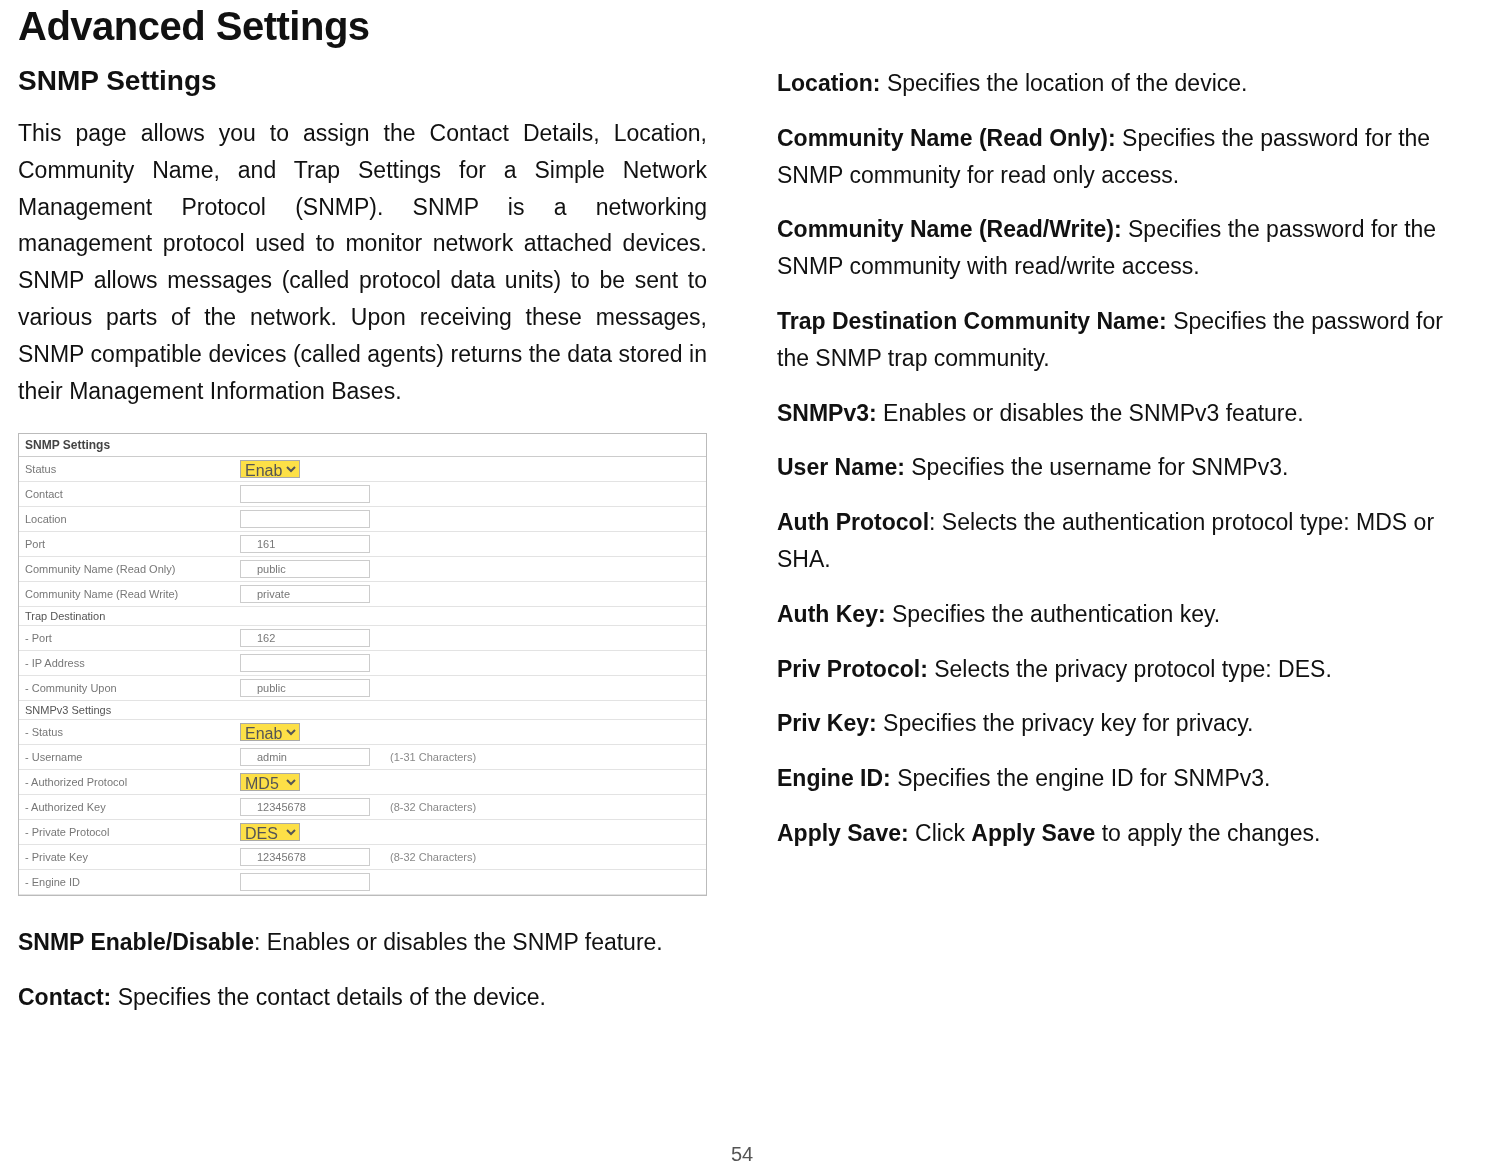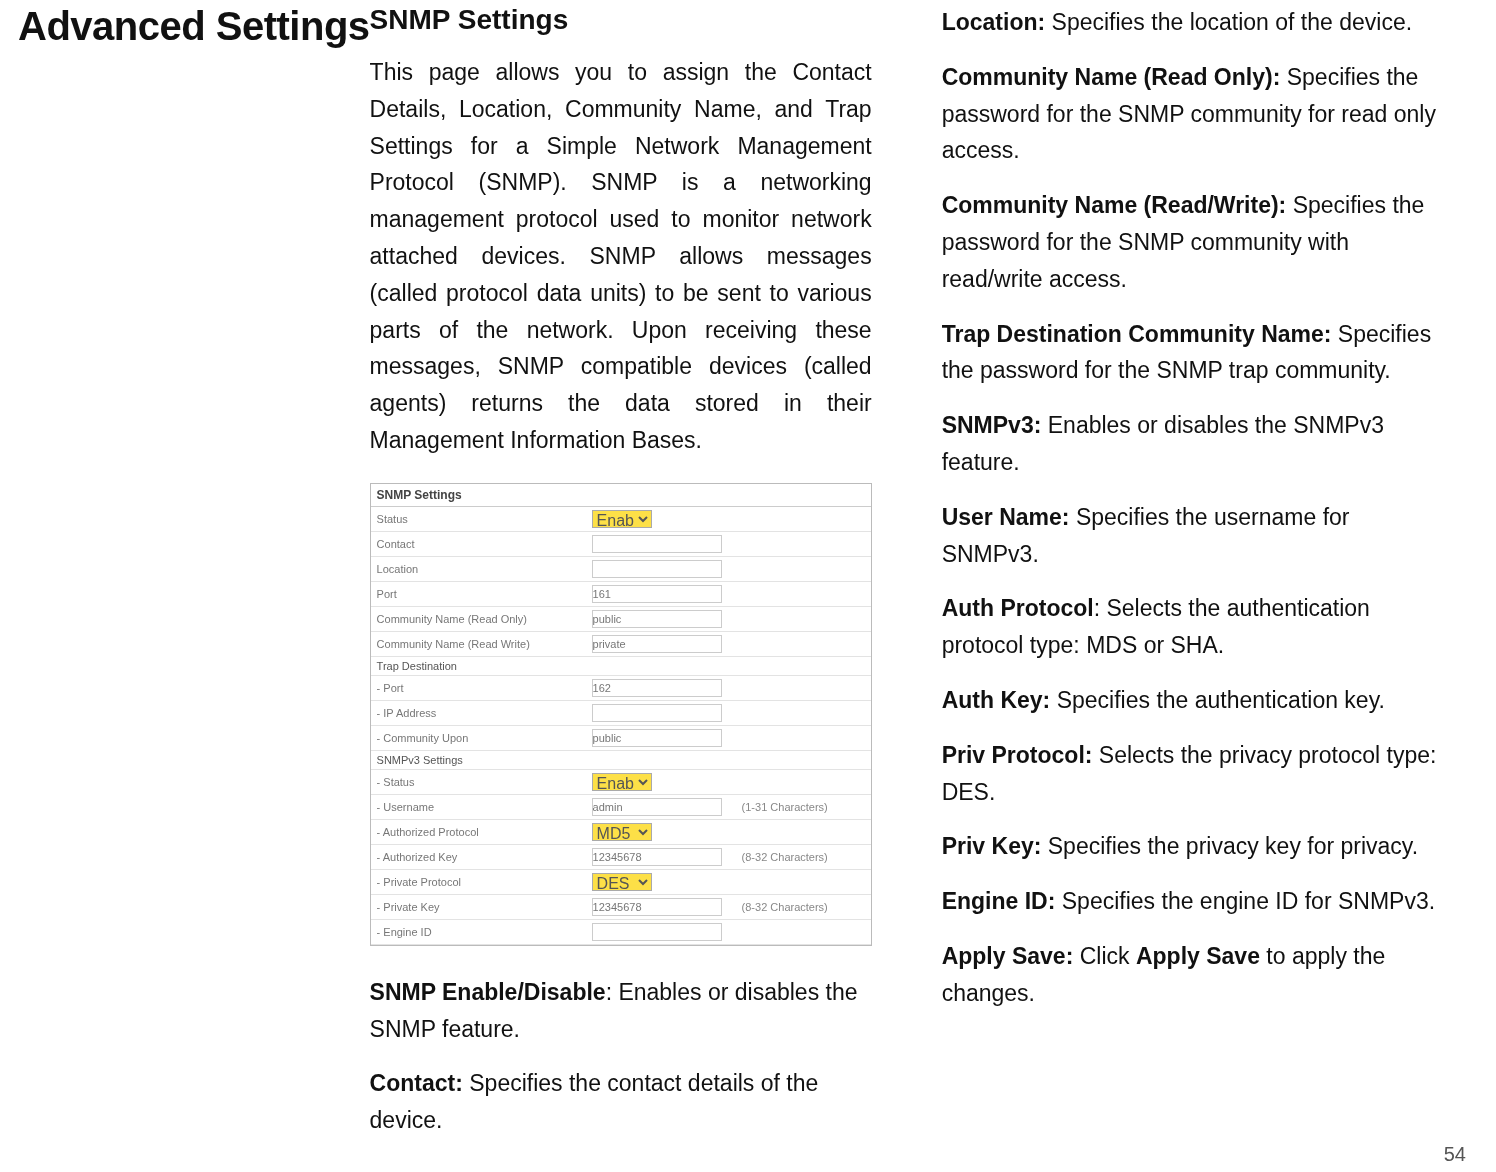--- a/index.html
+++ b/index.html
@@ -1,34 +1,34 @@
 <!DOCTYPE html>
 <html><head>
 <meta charset="utf-8">
 <style>
   * { box-sizing: border-box; margin: 0; padding: 0; }
   html, body { width: 1496px; height: 1172px; background: #fff; font-family: Arial, Helvetica, sans-serif; color: #111; }
-  .page { padding: 4px 30px 0 18px; display: flex; flex-direction: row; height: 100%; }
+  .page { padding: 4px 30px 0 18px; display: flex; flex-direction: column; height: 100%; }
   h1.title { font-size: 40px; font-weight: 700; letter-spacing: -0.5px; margin-bottom: 16px; }
   h2.subtitle { font-size: 28px; font-weight: 700; margin-bottom: 18px; }
   .columns { display: flex; gap: 70px; flex: 1; }
   .col { width: 50%; }
   .intro { font-size: 23px; line-height: 1.6; text-align: justify; margin-bottom: 24px; }
   .shot-wrap { border: 1px solid #bbb; padding: 0; margin-bottom: 28px; }
   .shot-title { font-size: 12px; font-weight: 700; padding: 4px 6px; border-bottom: 1px solid #ccc; color: #444; }
   table.form { width: 100%; border-collapse: collapse; font-size: 11px; color: #777; }
   table.form td { border-bottom: 1px solid #e3e3e3; padding: 3px 6px; vertical-align: middle; }
   table.form tr.section td { color: #555; }
   td.lbl { width: 215px; }
   td.indent { padding-left: 18px; }
   td.val { width: 150px; }
   td.hint { color: #888; font-size: 11px; }
   input.txt {
     width: 130px; height: 18px; font-size: 11px; color: #777;
-    border: 1px solid #ccc; padding: 1px 0; font-family: inherit;
+    border: 1px solid #ccc; padding: 1px 16px; font-family: inherit;
     background: #fff;
   }
   select.sel {
     width: 60px; height: 18px; font-size: 16px; color: #555;
     border: 1px solid #aaa; background: #fde047; font-family: inherit;
   }
   .desc { font-size: 23px; line-height: 1.6; margin-bottom: 18px; }
   .desc b { font-weight: 700; }
   .pagenum { text-align: center; font-size: 20px; color: #555; margin-top: auto; padding-bottom: 6px; }
 </style>

